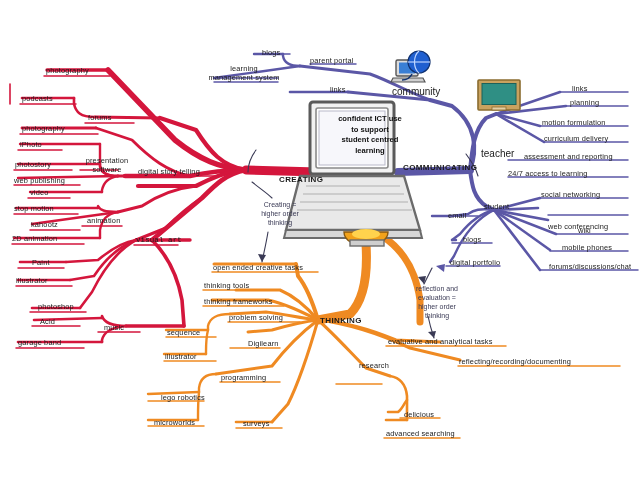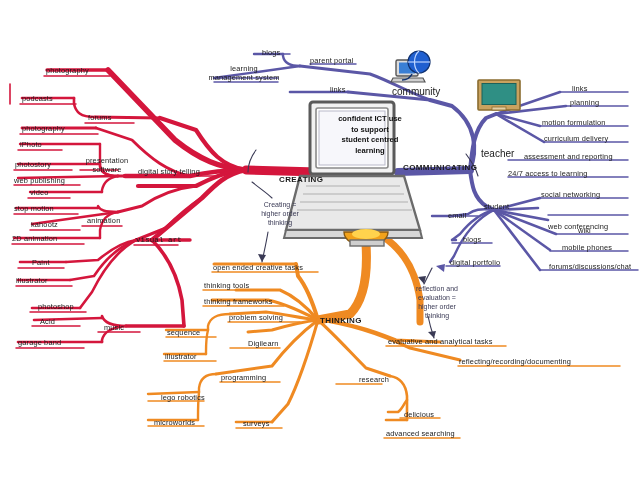--- a/index.html
+++ b/index.html
@@ -360,19 +360,19 @@
   <div class="lbl" style="left:204px;top:281px;">thinking tools</div>
   <div class="lbl" style="left:204px;top:297px;">thinking frameworks</div>
   <div class="lbl" style="left:229px;top:313px;">problem solving</div>
   <div class="lbl" style="left:167px;top:328px;">sequence</div>
   <div class="lbl" style="left:248px;top:339px;">Digilearn</div>
   <div class="lbl" style="left:165px;top:352px;">illustrator</div>
   <div class="lbl" style="left:221px;top:373px;">programming</div>
   <div class="lbl" style="left:161px;top:393px;">lego robotics</div>
   <div class="lbl" style="left:154px;top:418px;">microworlds</div>
   <div class="lbl" style="left:243px;top:419px;">surveys</div>
-  <div class="lbl" style="left:339px;top:375px;padding-left:20px;">research</div>
+  <div class="lbl" style="left:339px;top:361px;padding-left:20px;">research</div>
   <div class="lbl" style="left:388px;top:337px;">evaluative and analytical tasks</div>
   <div class="lbl" style="left:459px;top:357px;">reflecting/recording/documenting</div>
   <div class="lbl" style="left:404px;top:410px;">delicious</div>
   <div class="lbl" style="left:386px;top:429px;">advanced searching</div>
 
 </div>
 
 </body></html>

